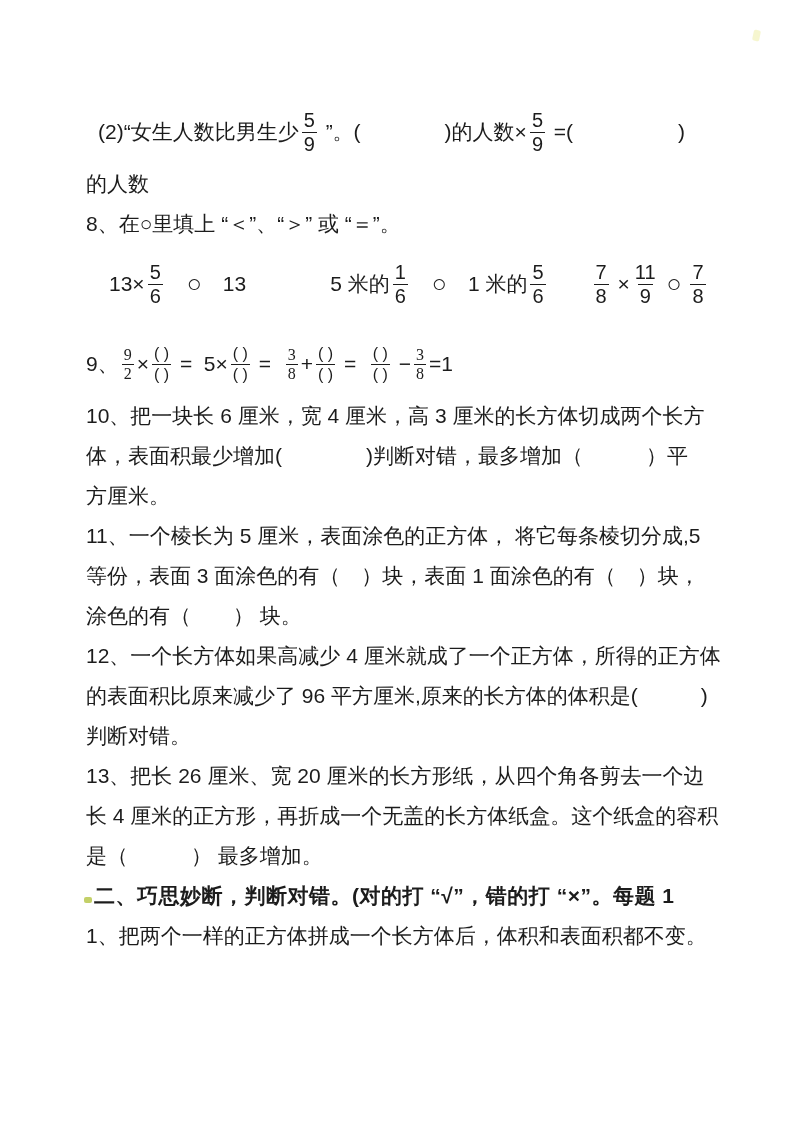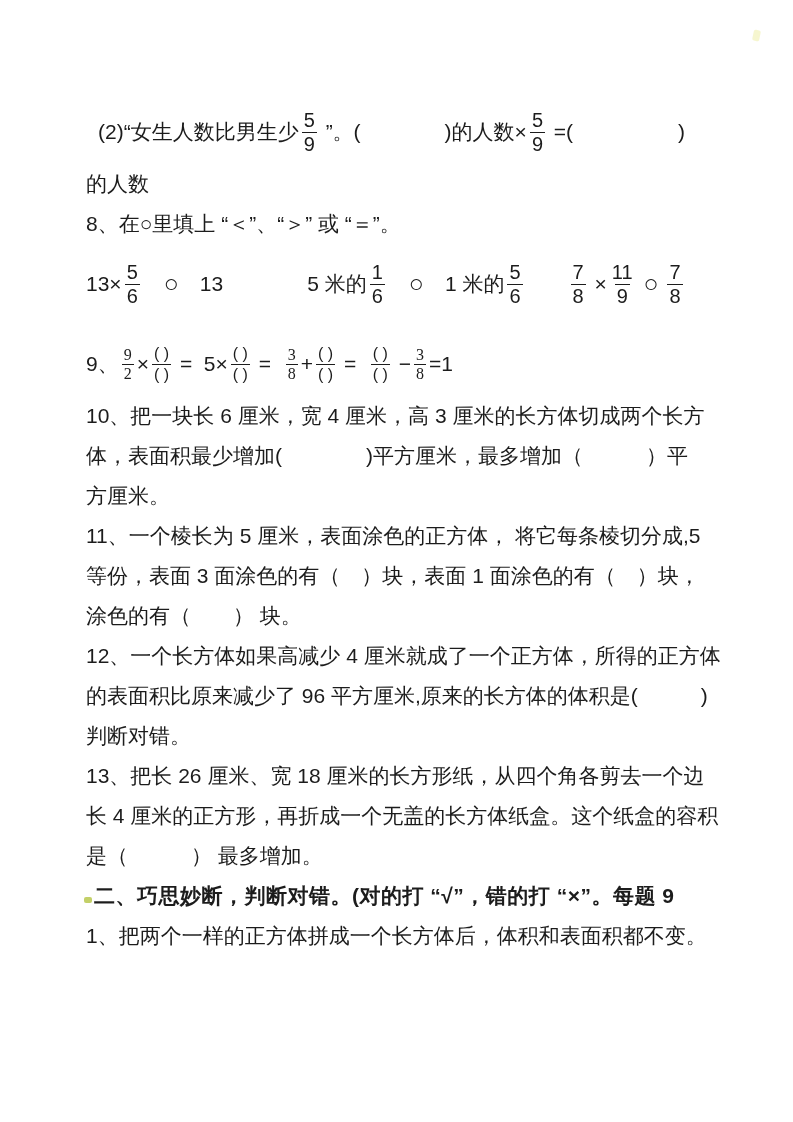--- a/index.html
+++ b/index.html
@@ -7,21 +7,21 @@
     position:relative;width:793px;height:1122px;background:#ffffff;
     font-family:"Liberation Sans","DejaVu Sans",sans-serif;color:#1c1c1c;
     overflow:hidden;margin:0 auto;
   }
   .lines{position:absolute;left:86px;top:100px;width:645px;}
   .line{white-space:pre;font-size:21px;height:40px;line-height:40px;}
   .line.tall{height:64px;display:flex;align-items:center;}
   .line.indent{padding-left:12px;}
   .line.indent-sm{padding-left:8px;}
   .line.bold{font-weight:700;letter-spacing:0.5px;}
-  .line:nth-child(4){margin-top:8px;}
+  .line:nth-child(4){margin-top:8px;margin-left:23px;}
   .line:nth-child(5){margin-top:16px;}
   .line:nth-child(6){margin-top:0;}
   .frac{
     display:inline-flex;flex-direction:column;align-items:center;
     vertical-align:middle;margin:0 3px;line-height:1.12;font-size:20px;
   }
   .frac .num{padding:0 2px;}
   .frac .den{border-top:1.6px solid #1c1c1c;padding:0 2px;}
   .frac.serif{font-family:"Liberation Serif","DejaVu Serif",serif;font-size:16px;}
   .frac.paren{font-size:16px;line-height:1.25;}
@@ -39,29 +39,29 @@
 <body>
 
 <div class="page" style="background: rgb(255, 255, 255); color: rgb(28, 28, 28);">
   <div class="lines">
       <div class="line tall indent"><span class="txt">(2)“女生人数比男生少</span><span class="frac"><span class="num">5</span><span class="den">9</span></span><span class="txt"> ”。(　　　　)的人数×</span><span class="frac"><span class="num">5</span><span class="den">9</span></span><span class="txt"> =(　　　　　)</span></div>
       <div class="line"><span class="txt">的人数</span></div>
       <div class="line"><span class="txt">8、在○里填上 “＜”、“＞” 或 “＝”。</span></div>
       <div class="line tall"><span class="txt">13×</span><span class="frac"><span class="num">5</span><span class="den">6</span></span><span class="txt">　</span><span class="circle">○</span><span class="txt">　13</span><span class="txt">　　　　5 米的</span><span class="frac"><span class="num">1</span><span class="den">6</span></span><span class="txt">　</span><span class="circle">○</span><span class="txt">　1 米的</span><span class="frac"><span class="num">5</span><span class="den">6</span></span><span class="txt">　　</span><span class="frac"><span class="num">7</span><span class="den">8</span></span><span class="txt"> ×</span><span class="frac"><span class="num">11</span><span class="den">9</span></span><span class="txt"> </span><span class="circle">○</span><span class="txt"> </span><span class="frac"><span class="num">7</span><span class="den">8</span></span></div>
       <div class="line tall"><span class="txt">9、</span><span class="frac serif"><span class="num">9</span><span class="den">2</span></span><span class="txt">×</span><span class="frac paren"><span class="num">( )</span><span class="den">( )</span></span><span class="txt"> =  5×</span><span class="frac paren"><span class="num">( )</span><span class="den">( )</span></span><span class="txt"> =  </span><span class="frac serif"><span class="num">3</span><span class="den">8</span></span><span class="txt">+</span><span class="frac paren"><span class="num">( )</span><span class="den">( )</span></span><span class="txt"> =  </span><span class="frac paren"><span class="num">( )</span><span class="den">( )</span></span><span class="txt"> −</span><span class="frac serif"><span class="num">3</span><span class="den">8</span></span><span class="txt">=1</span></div>
       <div class="line"><span class="txt">10、把一块长 6 厘米，宽 4 厘米，高 3 厘米的长方体切成两个长方</span></div>
-      <div class="line"><span class="txt">体，表面积最少增加(　　　　)平方厘米，最多增加（　　　）平</span></div>
+      <div class="line"><span class="txt">体，表面积最少增加(　　　　)判断对错，最多增加（　　　）平</span></div>
       <div class="line"><span class="txt">方厘米。</span></div>
       <div class="line"><span class="txt">11、一个棱长为 5 厘米，表面涂色的正方体， 将它每条棱切分成,5</span></div>
       <div class="line"><span class="txt">等份，表面 3 面涂色的有（　）块，表面 1 面涂色的有（　）块，</span></div>
       <div class="line"><span class="txt">涂色的有（　　） 块。</span></div>
       <div class="line"><span class="txt">12、一个长方体如果高减少 4 厘米就成了一个正方体，所得的正方体</span></div>
       <div class="line"><span class="txt">的表面积比原来减少了 96 平方厘米,原来的长方体的体积是(　　　)</span></div>
       <div class="line"><span class="txt">判断对错。</span></div>
-      <div class="line"><span class="txt">13、把长 26 厘米、宽 18 厘米的长方形纸，从四个角各剪去一个边</span></div>
+      <div class="line"><span class="txt">13、把长 26 厘米、宽 20 厘米的长方形纸，从四个角各剪去一个边</span></div>
       <div class="line"><span class="txt">长 4 厘米的正方形，再折成一个无盖的长方体纸盒。这个纸盒的容积</span></div>
       <div class="line"><span class="txt">是（　　　） 最多增加。</span></div>
-      <div class="line bold indent-sm"><span class="txt">二、巧思妙断，判断对错。(对的打 “√”，错的打 “×”。每题 9</span></div>
+      <div class="line bold indent-sm"><span class="txt">二、巧思妙断，判断对错。(对的打 “√”，错的打 “×”。每题 1</span></div>
       <div class="line"><span class="txt">1、把两个一样的正方体拼成一个长方体后，体积和表面积都不变。</span></div>
     </div>
   <div class="speck-section" style="background: rgb(185, 200, 78);"></div>
   <div class="speck-corner" style="background: rgb(237, 237, 160);"></div>
 </div>
 
 </body></html>

